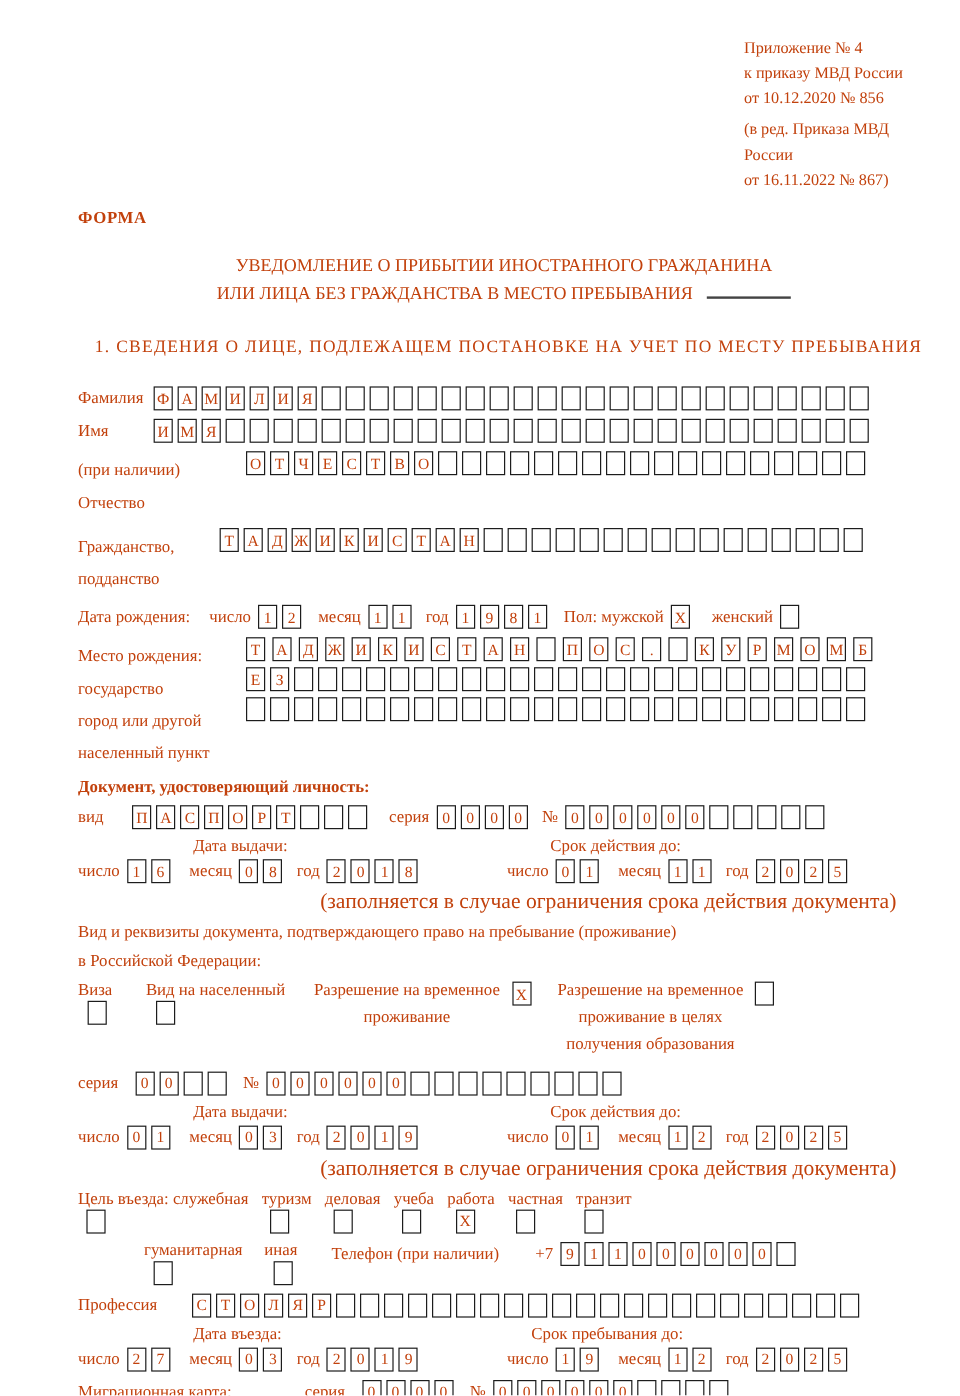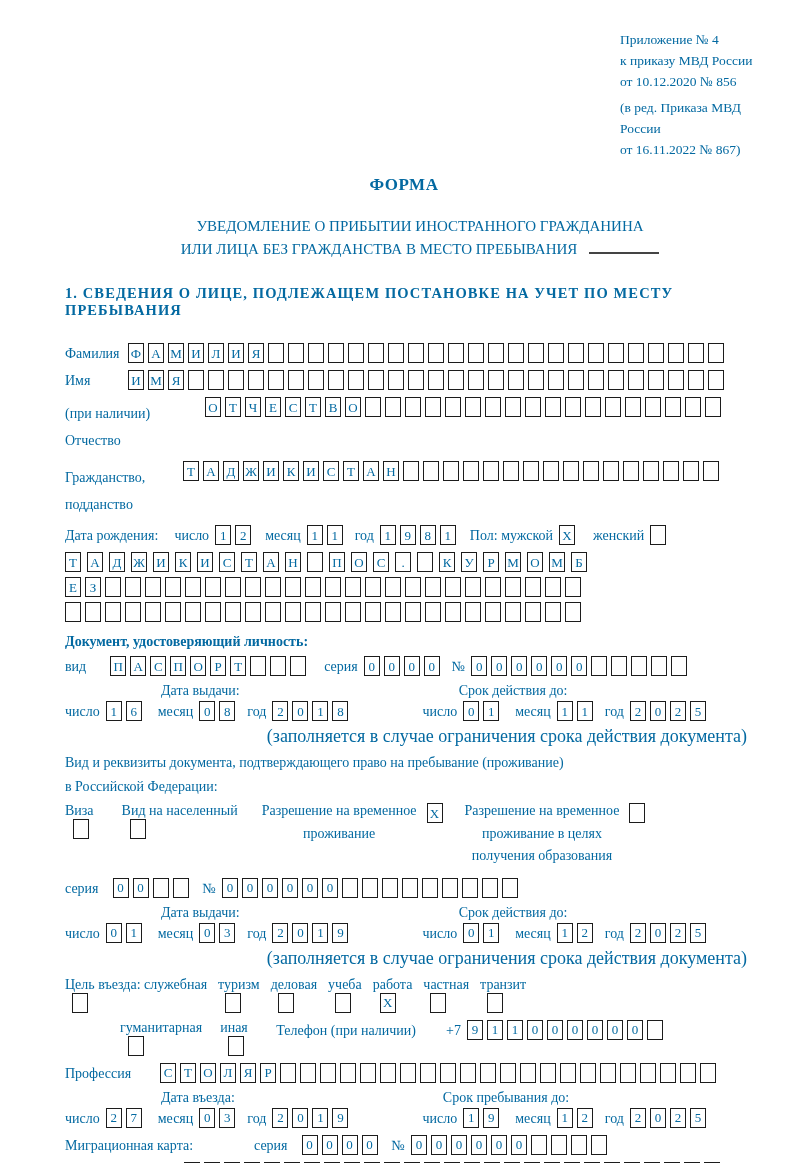--- a/index.html
+++ b/index.html
@@ -1,34 +1,34 @@
 <!DOCTYPE html>
 <html><head>
 <meta charset="utf-8">
 <style>
   * { box-sizing: border-box; margin: 0; padding: 0; }
   html,body { background:#fff; }
   .page {
     position: relative;
     width: 800px; height: 1163px;
     background: #fff;
-    color: #0369a1;
+    color: #c2410c;
     font-family: "Liberation Serif", "DejaVu Serif", serif;
     font-size: 14px;
     padding: 30px 25px 0 65px;
     overflow: hidden;
   }
   
   .hdr { margin-left: 555px; font-size: 13.5px; line-height: 1.55; }
   .hdr .sub { margin-top: 5px; }
-  .forma { margin-top: 14px; text-align: center; padding-right: 32px; font-weight: bold; font-size: 17px; letter-spacing: .5px; }
+  .forma { margin-top: 14px; text-align: left; padding-right: 32px; font-weight: bold; font-size: 14px; letter-spacing: .5px; }
   
   .title { margin-top: 20px; text-align: center; font-weight: normal; font-size: 15px; line-height: 1.55; }
   .blank-line { display:inline-block; width:70px; border-bottom: 2px solid #444; margin-left: 12px; vertical-align: baseline; }
-  .sec { margin-top: 24px; font-weight: bold; font-size: 14.5px; letter-spacing: 1.1px; }
+  .sec { margin-top: 24px; font-weight: normal; font-size: 14.5px; letter-spacing: 1.1px; margin-left: 14px; }
   
   .rows { margin-top: 24px; }
   .row { display: flex; align-items: flex-start; margin-bottom: 7px; }
   .lbl { flex: none; padding-top: 3px; }
   .w63  { width: 63px; }
   .w118 { width: 118px; }
   .w140 { width: 140px; }
   .w95  { width: 95px; }
   .w119 { width: 119px; }
   .w165 { width: 165px; }
@@ -267,20 +267,26 @@
       <span class="cells">
           <span class="cell">X</span>
         </span>
       <span class="slbl ml14">женский</span>
       <span class="cells">
           <span class="cell"></span>
         </span>
     </div>
 
     <div class="row">
+      <span class="lbl w140 lblcol">
+        <div>Место рождения:</div>
+        <div>государство</div>
+        <div>город или другой</div>
+        <div>населенный пункт</div>
+      </span>
       <span class="cellcol">
         <div class="cells cells-wide">
             <span class="cell">Т</span>
             <span class="cell">А</span>
             <span class="cell">Д</span>
             <span class="cell">Ж</span>
             <span class="cell">И</span>
             <span class="cell">К</span>
             <span class="cell">И</span>
             <span class="cell">С</span>

